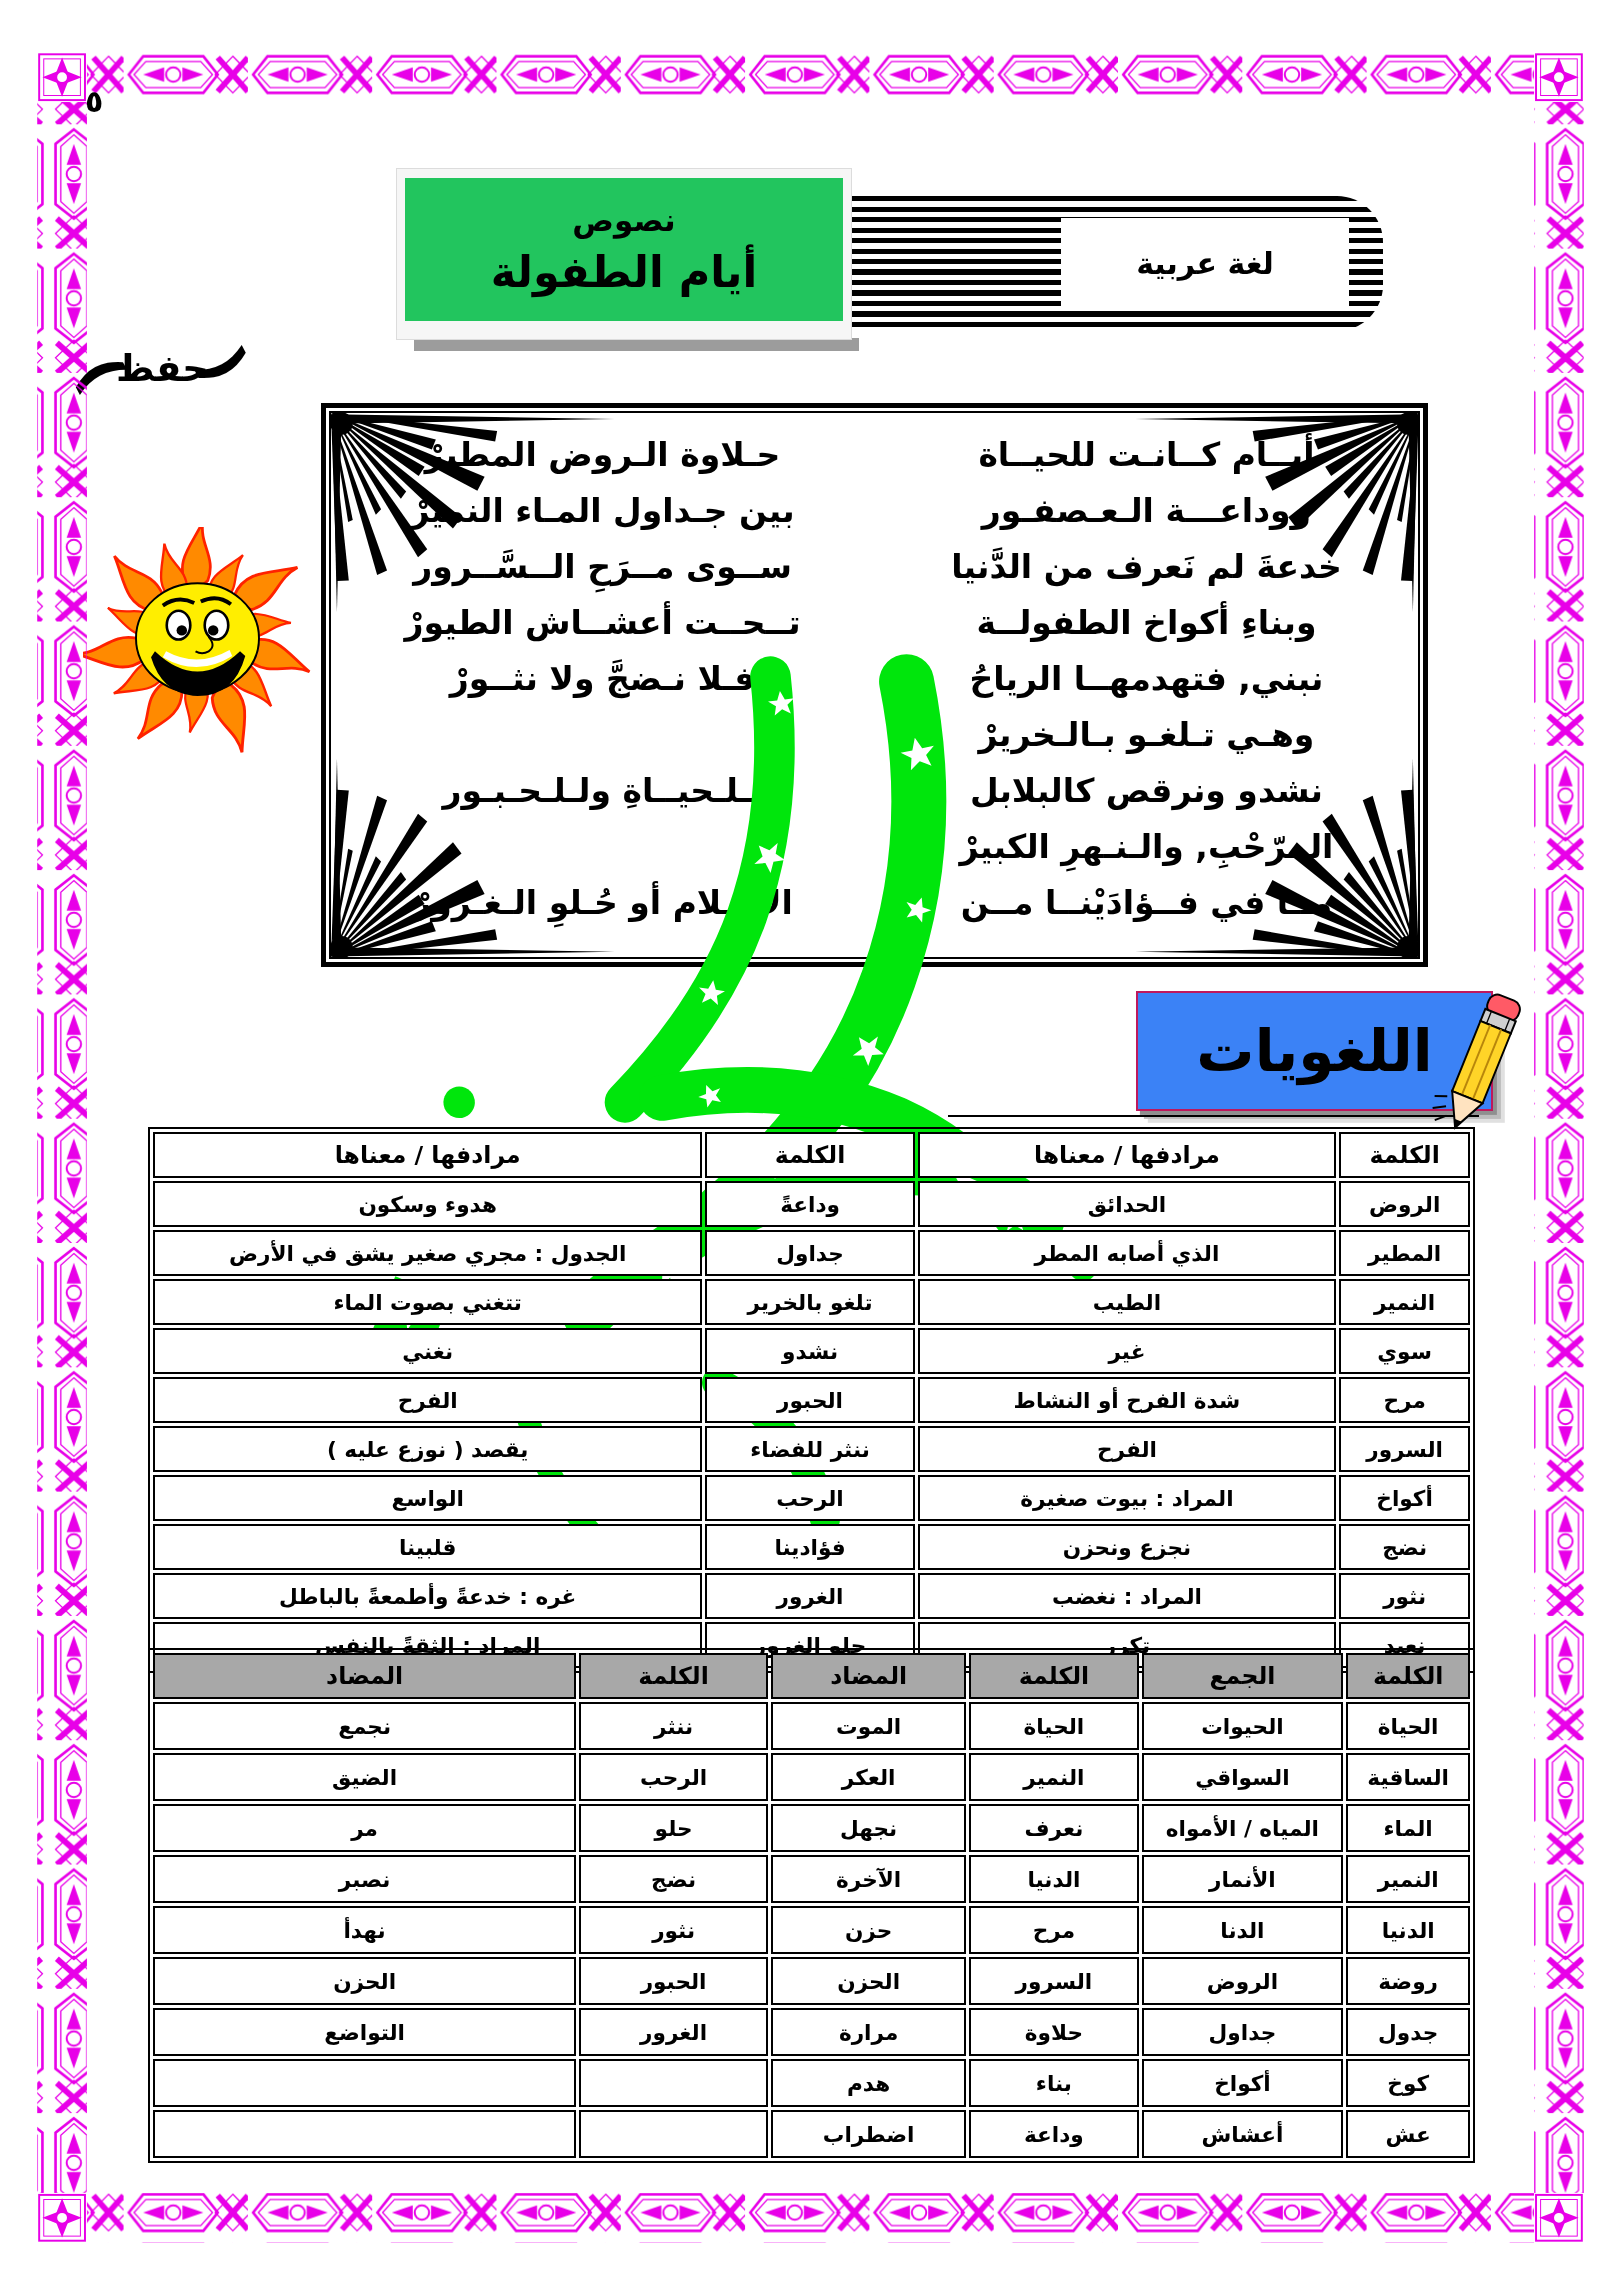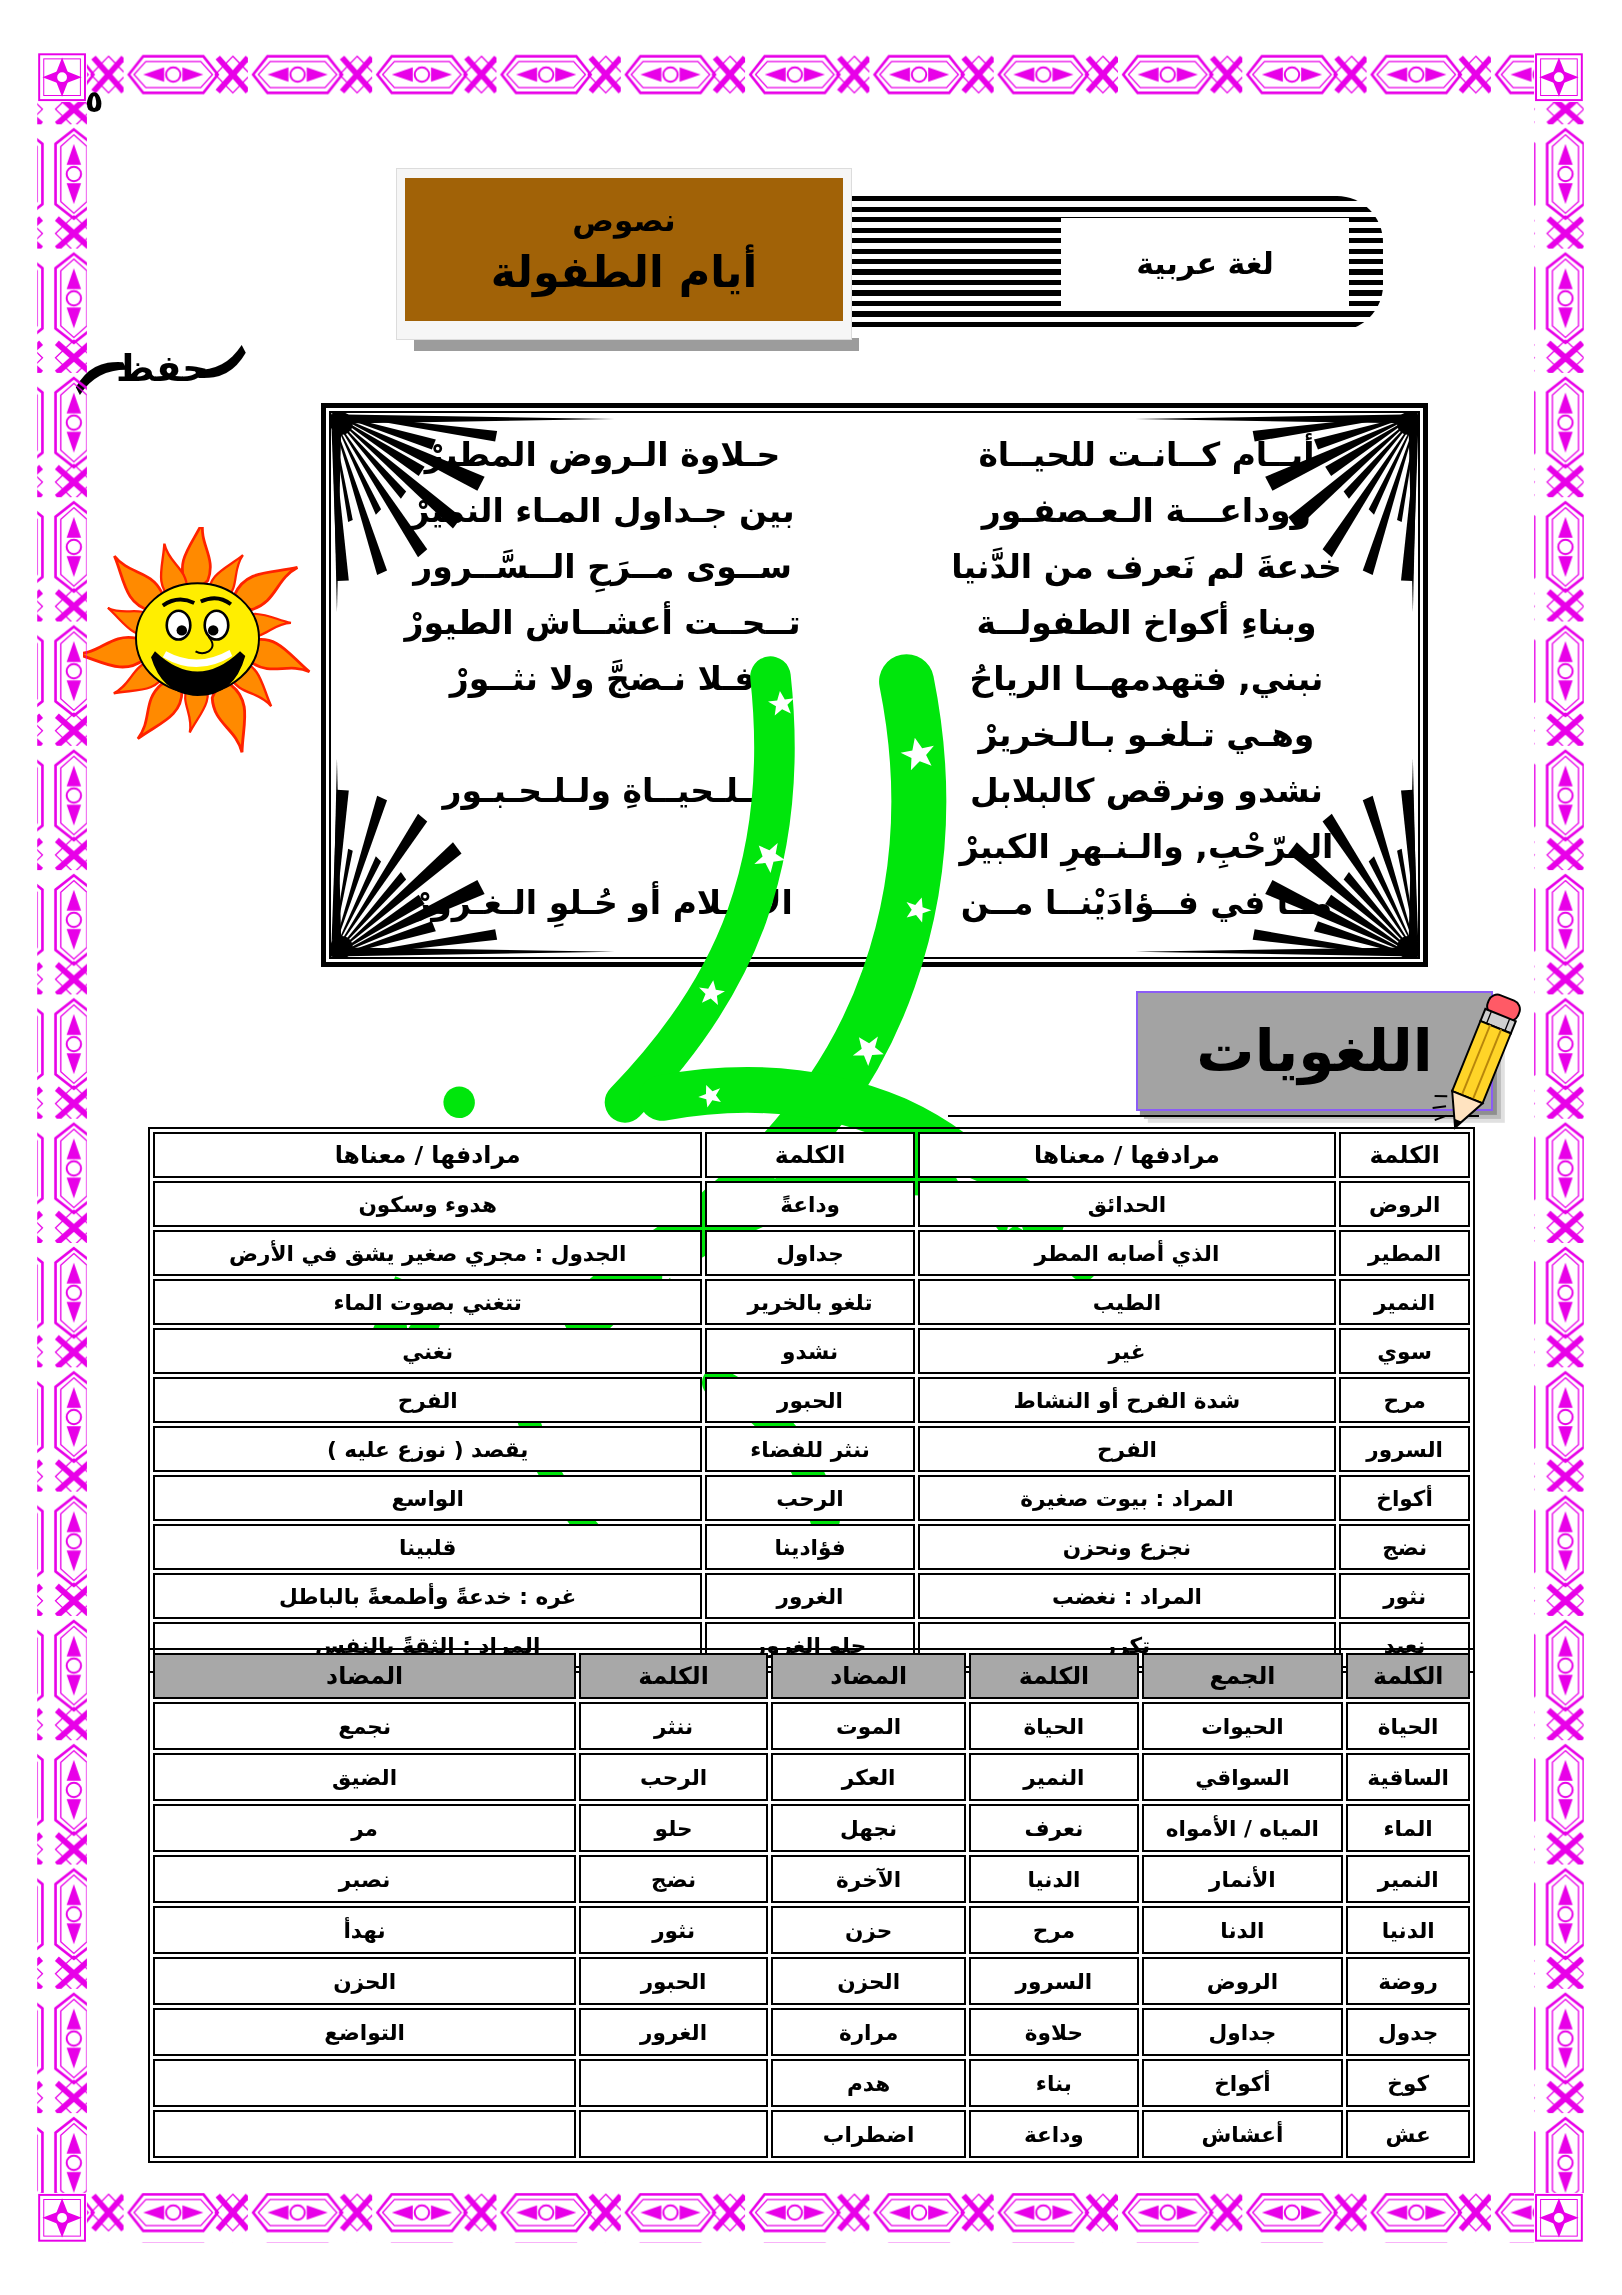--- a/index.html
+++ b/index.html
@@ -7,21 +7,21 @@
         font-family:"DejaVu Sans",sans-serif;direction:rtl;}
   .abs{position:absolute;}
   svg{display:block;}
 
   
   #pageNum{left:86px;top:84px;font-size:30px;font-weight:bold;color:#000;z-index:11;}
 
   
   #titlePanel{left:397px;top:168px;width:454px;height:170px;background:#f6f6f6;
               border:1.3px solid #dcdcdc;z-index:3;}
-  #titleInner{position:absolute;left:7.9px;right:7.9px;top:9.2px;bottom:18.3px;background:#a16207;
+  #titleInner{position:absolute;left:7.9px;right:7.9px;top:9.2px;bottom:18.3px;background:#22c55e;
               display:flex;flex-direction:column;align-items:center;justify-content:center;gap:9.2px;}
   #titleKicker{font-size:31px;font-weight:bold;color:#000;}
   #titleMain{font-size:43px;font-weight:bold;color:#000;}
   #titleShadow{left:415px;top:338px;width:445px;height:13px;background:#9c9c9c;z-index:2;}
 
   
   #banner{left:845px;top:196px;width:531px;height:135px;z-index:2;
           border-radius:0 46px 46px 0;
           background:repeating-linear-gradient(180deg,#000 0 5.2px,#fff 5.2px 10.5px);padding-left:8px;}
   #bannerLabel{position:absolute;right:34px;top:22px;width:288px;height:90px;background:#fff;
@@ -44,21 +44,21 @@
   .verse-row{display:flex;height:56px;align-items:center;}
   .hemi{width:50%;text-align:center;font-size:33px;font-weight:bold;color:#000;white-space:nowrap;}
 
   
   #sun{left:84px;top:527px;z-index:2;}
 
   
   #watermark{left:0;top:0;z-index:2;pointer-events:none;}
 
   
-  #lingBox{left:1137px;top:991px;width:353px;height:116px;background:#a3a3a3;border:2px solid #8b5cf6;
+  #lingBox{left:1137px;top:991px;width:353px;height:116px;background:#3b82f6;border:2px solid #be185d;
            box-shadow:3.9px 3.9px 0 #8f8f8f,7.9px 7.9px 0 #bcbcbc,11.8px 11.8px 0 #e0e0e0;
            display:flex;align-items:center;justify-content:center;z-index:3;}
   #lingTitle{font-size:58px;font-weight:bold;color:#000;line-height:1;}
   #pencil{left:1430px;top:992px;z-index:4;}
   #lingLine{left:949px;top:1115px;width:531px;height:2px;background:#000;z-index:3;}
 
   
   table{border-collapse:separate;border-spacing:3.9px;background:transparent;border:2px solid #000;z-index:3;position:absolute;}
   th,td{border:2px solid #000;background:#fff;text-align:center;vertical-align:middle;
         font-weight:bold;color:#000;padding:0 3.9px;}

